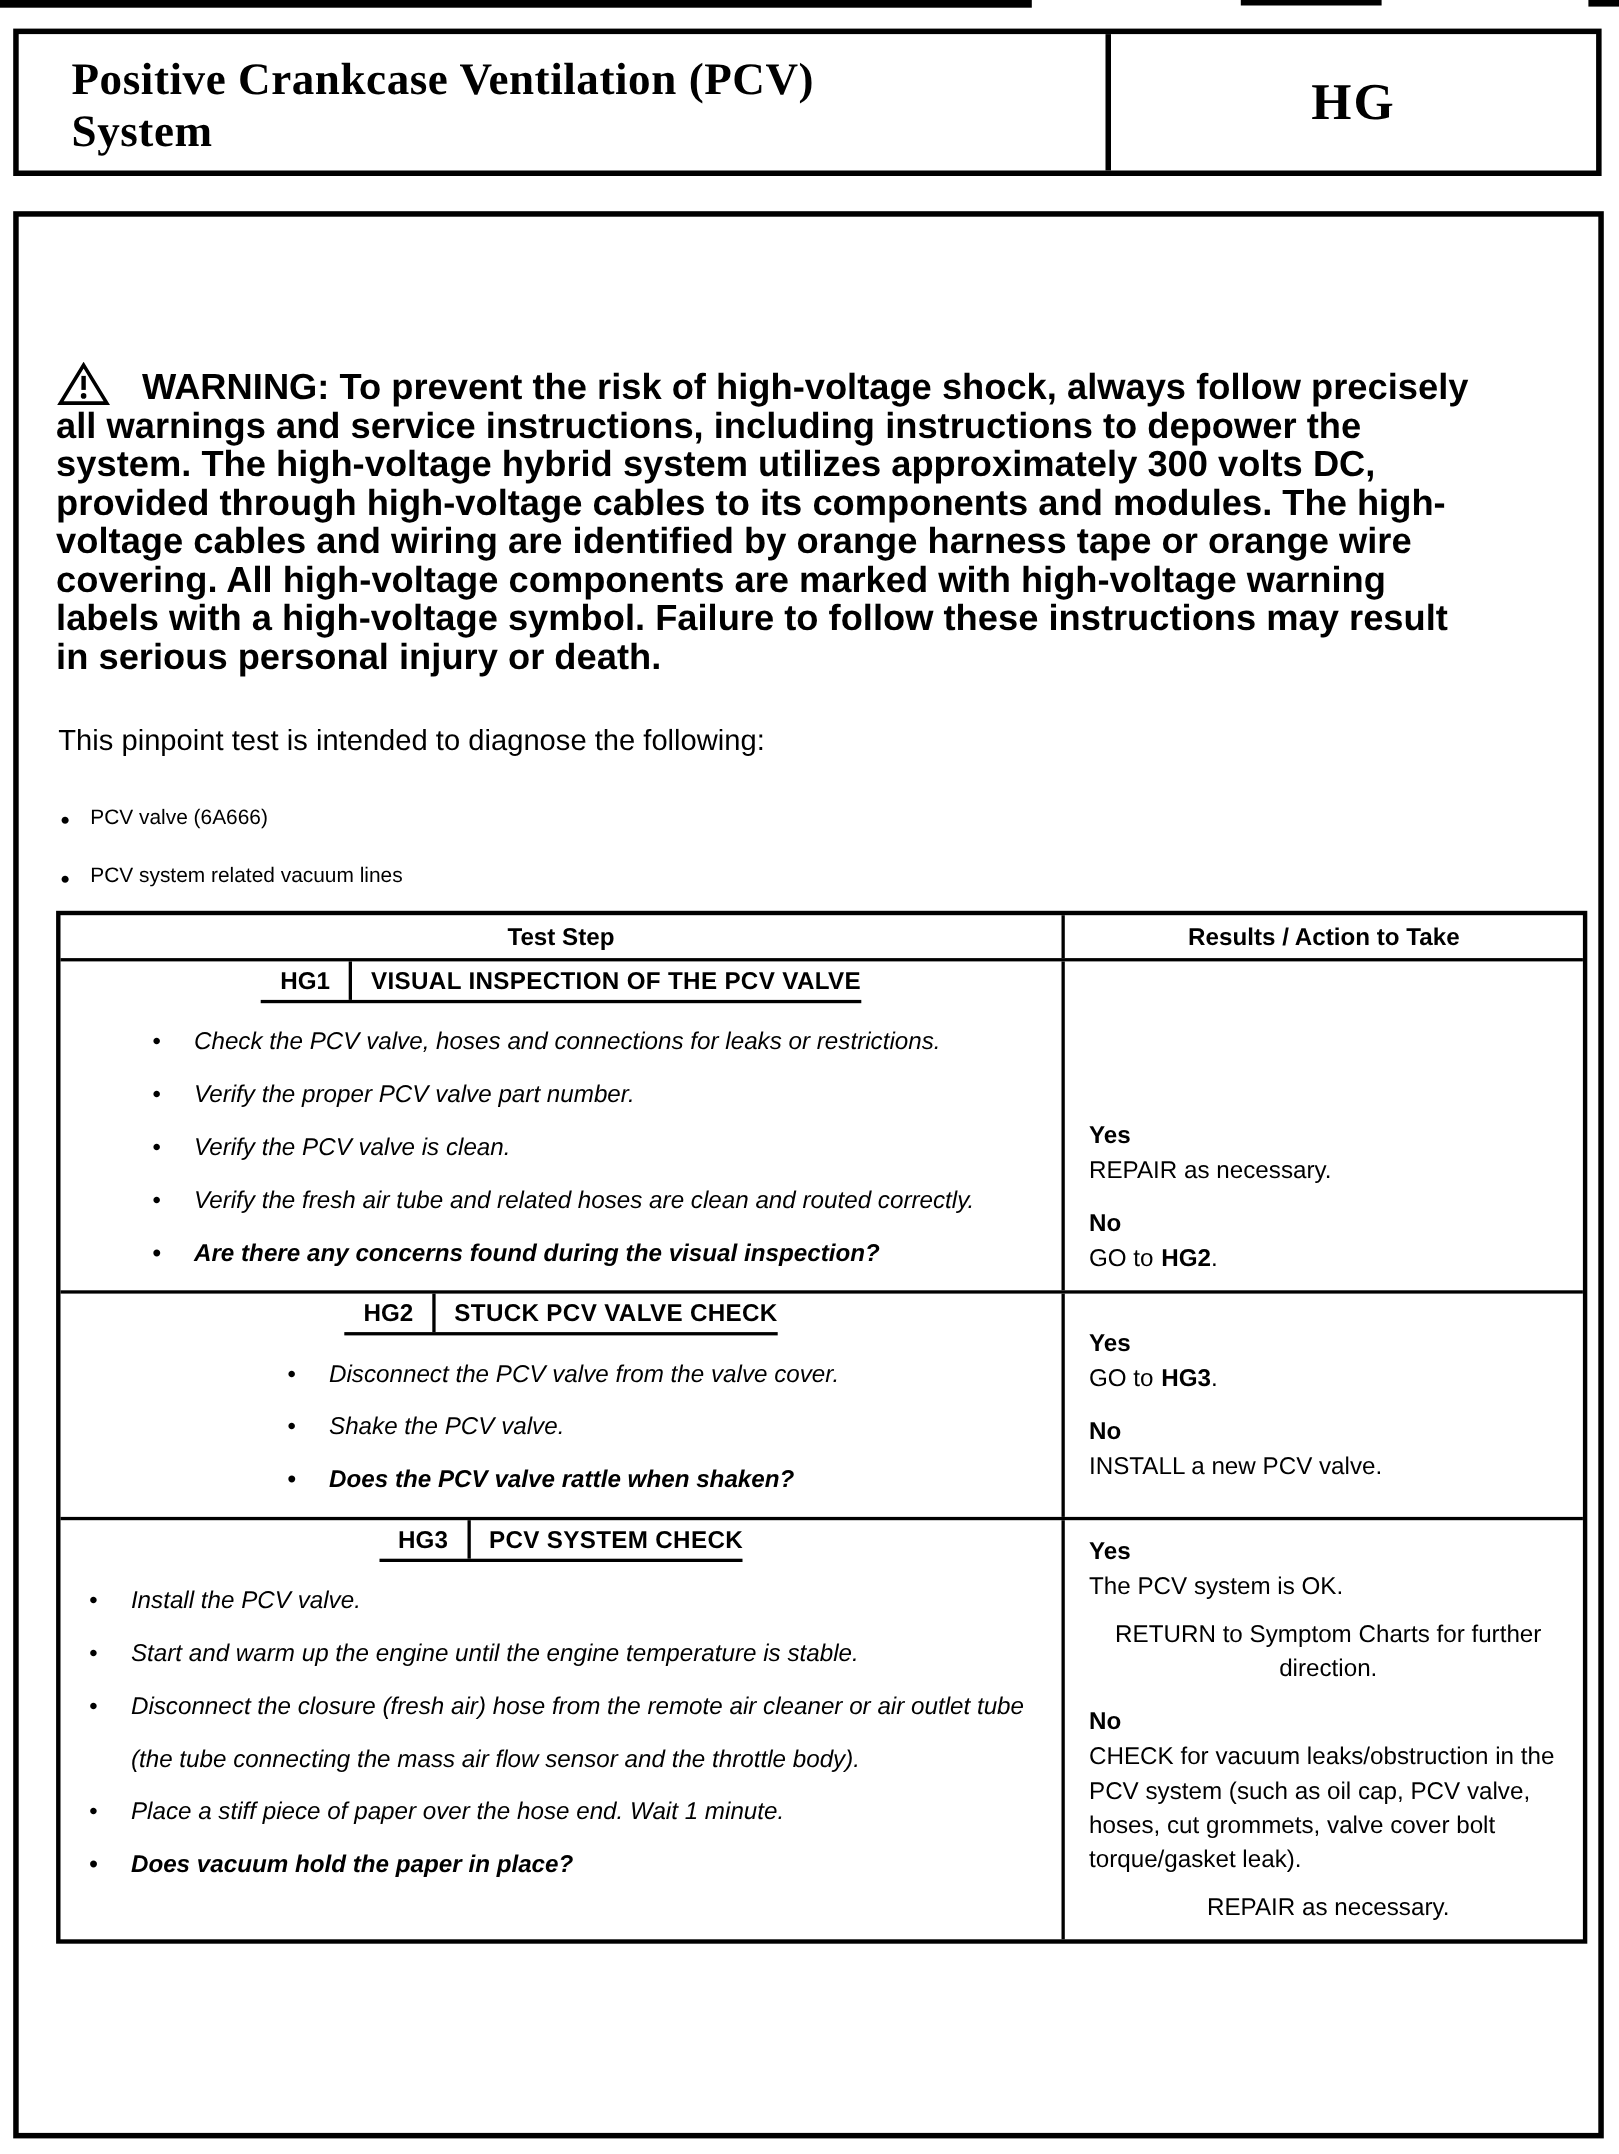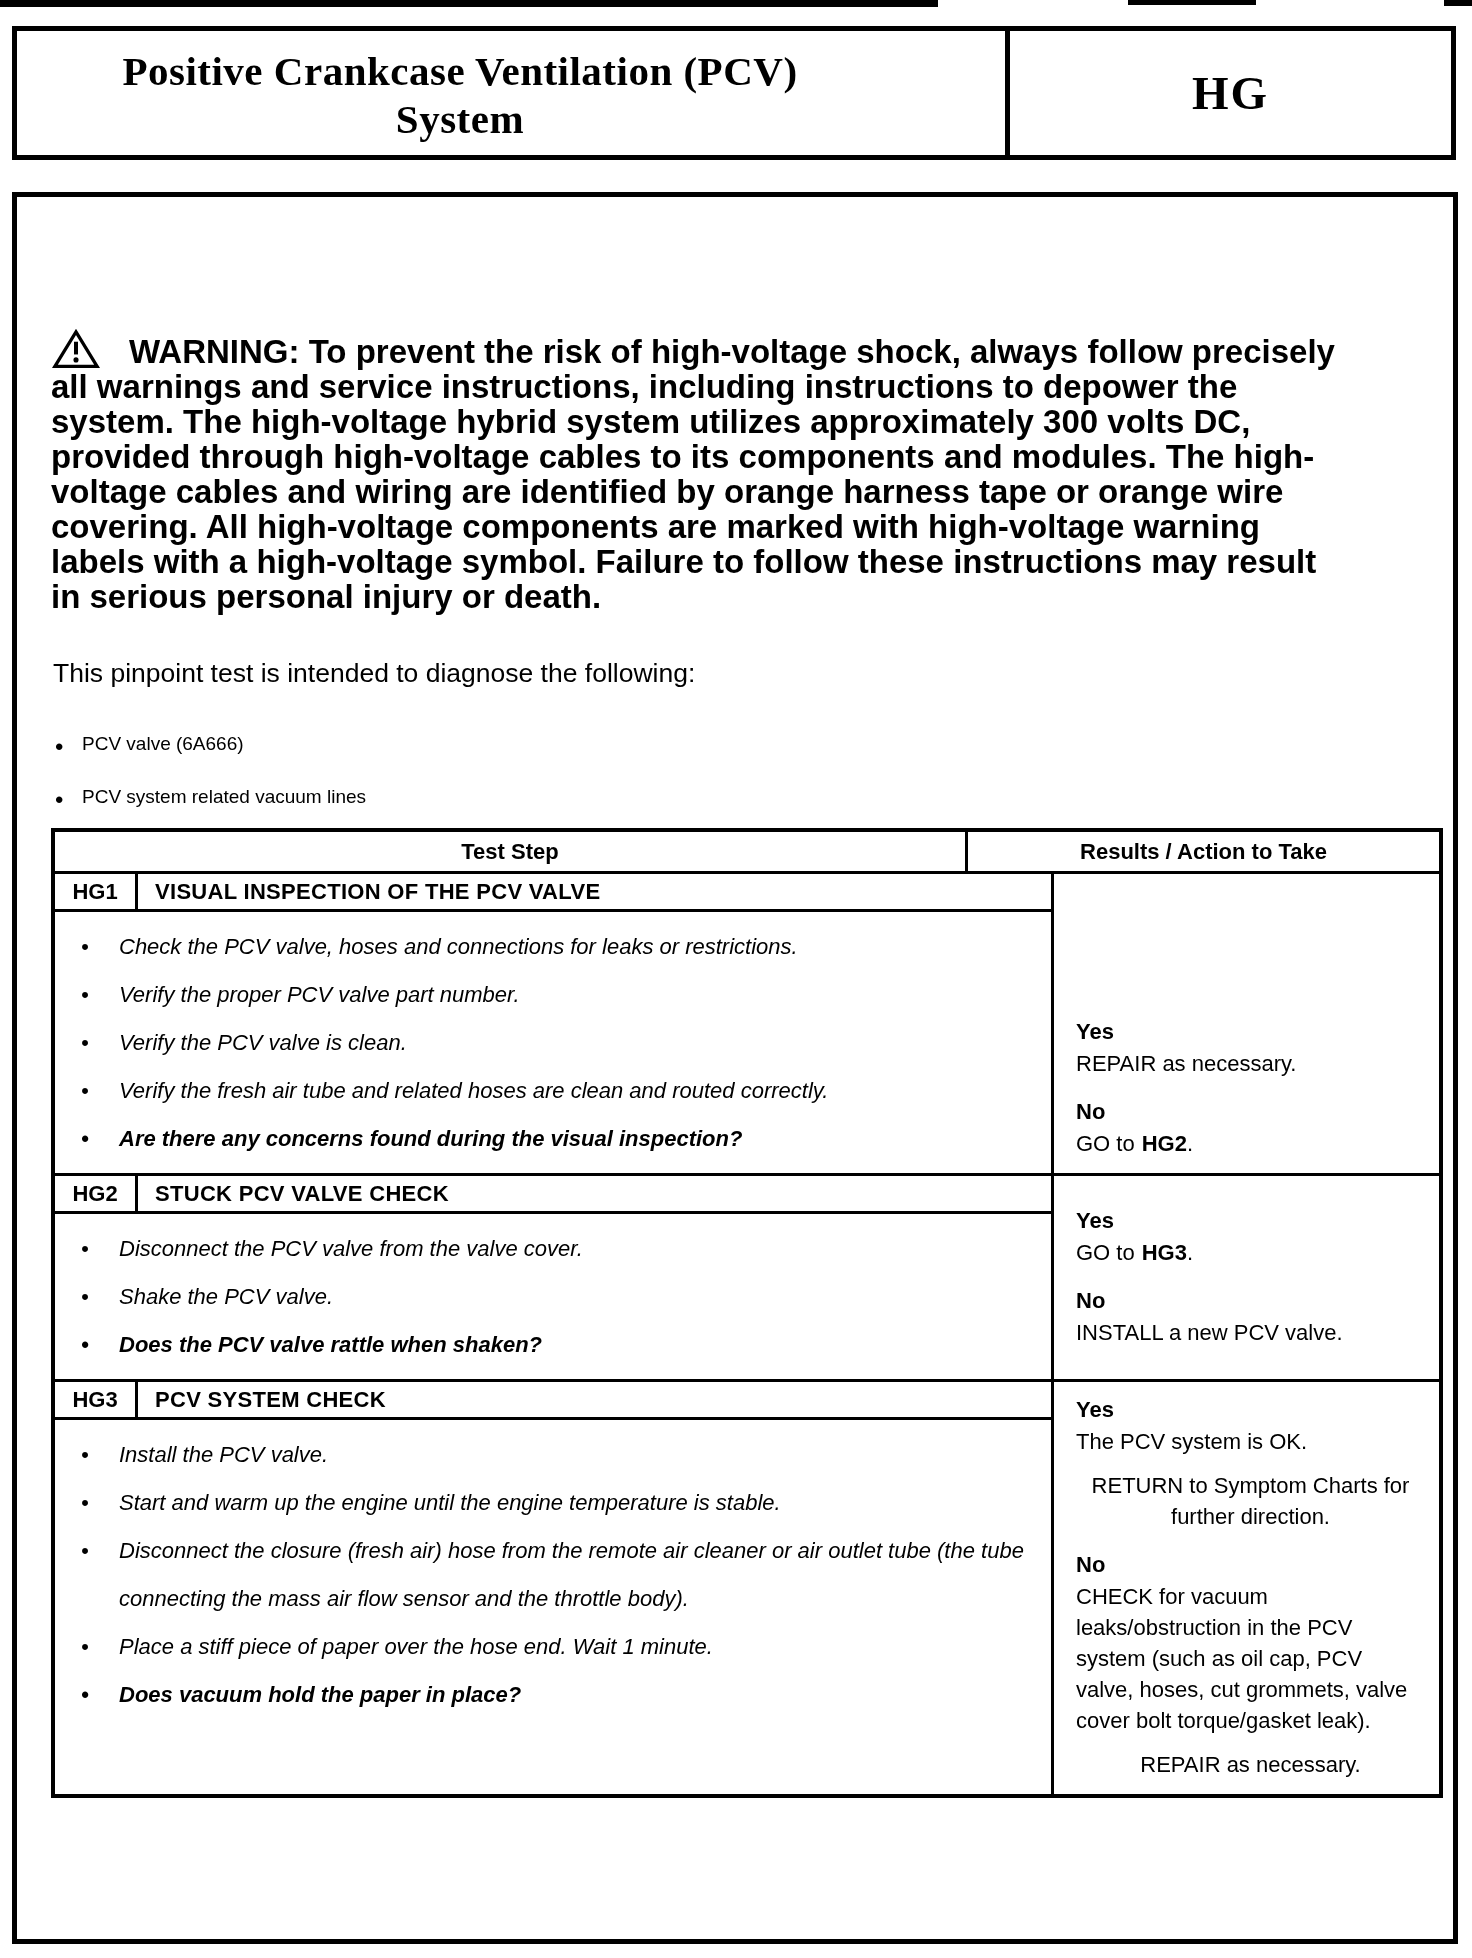--- a/index.html
+++ b/index.html
@@ -11,21 +11,21 @@
   
   .artifact-bar  { position: absolute; top: 0; left: 0; width: 938px; height: 7px; background: #000; }
   .artifact-dash { position: absolute; top: 0; left: 1128px; width: 128px; height: 5px; background: #000; }
   .artifact-nub  { position: absolute; top: 0; left: 1444px; width: 28px; height: 6px; background: #000; }
 
   
   .header-box {
     position: absolute; left: 12px; top: 26px; width: 1444px; height: 134px;
     border: 5px solid #000; display: flex;
   }
-  .header-title-cell { flex: 1; padding: 16px 10px 0 48px; text-align: center; }
+  .header-title-cell { flex: 1; padding: 16px 10px 0 48px; }
   .page-title {
     font-family: "Liberation Serif", serif; font-weight: bold;
     font-size: 41px; line-height: 48px; letter-spacing: 0.5px; max-width: 790px;
   }
   .header-code-cell {
     width: 446px; border-left: 5px solid #000;
     display: flex; align-items: center; justify-content: center;
   }
   .section-code {
     font-family: "Liberation Serif", serif; font-weight: bold;
@@ -54,21 +54,21 @@
   .diag-table {
     margin: 20px 0 0 34px; width: 1392px;
     border: 4px solid #000; font-size: 22px;
   }
   .thead { display: flex; border-bottom: 3px solid #000; font-weight: bold; }
   .th-test    { width: 913px; border-right: 3px solid #000; text-align: center; padding: 7px 0 6px; }
   .th-results { flex: 1; text-align: center; padding: 7px 0 6px; }
 
   .section { display: flex; }
   .section + .section { border-top: 3px solid #000; }
-  .section-left { width: 999px; border-right: 3px solid #000; display: flex; flex-direction: column; }
+  .section-left { width: 913px; border-right: 3px solid #000; display: flex; flex-direction: column; align-items: center; }
   .sec-header { display: flex; border-bottom: 3px solid #000; font-weight: bold; }
   .sec-id { width: 83px; border-right: 3px solid #000; text-align: center; padding: 5px 0 4px; }
   .sec-title { padding: 5px 0 4px 17px; letter-spacing: 0.3px; }
   .sec-body { flex: 1; padding: 11px 22px 10px 0; }
   .step-list { list-style: none; padding-left: 64px; line-height: 48px; font-style: italic; }
   .step-list li { position: relative; }
   .step-list li::before { content: "\2022"; position: absolute; left: -38px; font-size: 22px; }
   .step-list li.bold { font-weight: bold; }
 
   .section-right { flex: 1; display: flex; flex-direction: column; padding: 12px 14px 14px 22px; line-height: 32px; }

